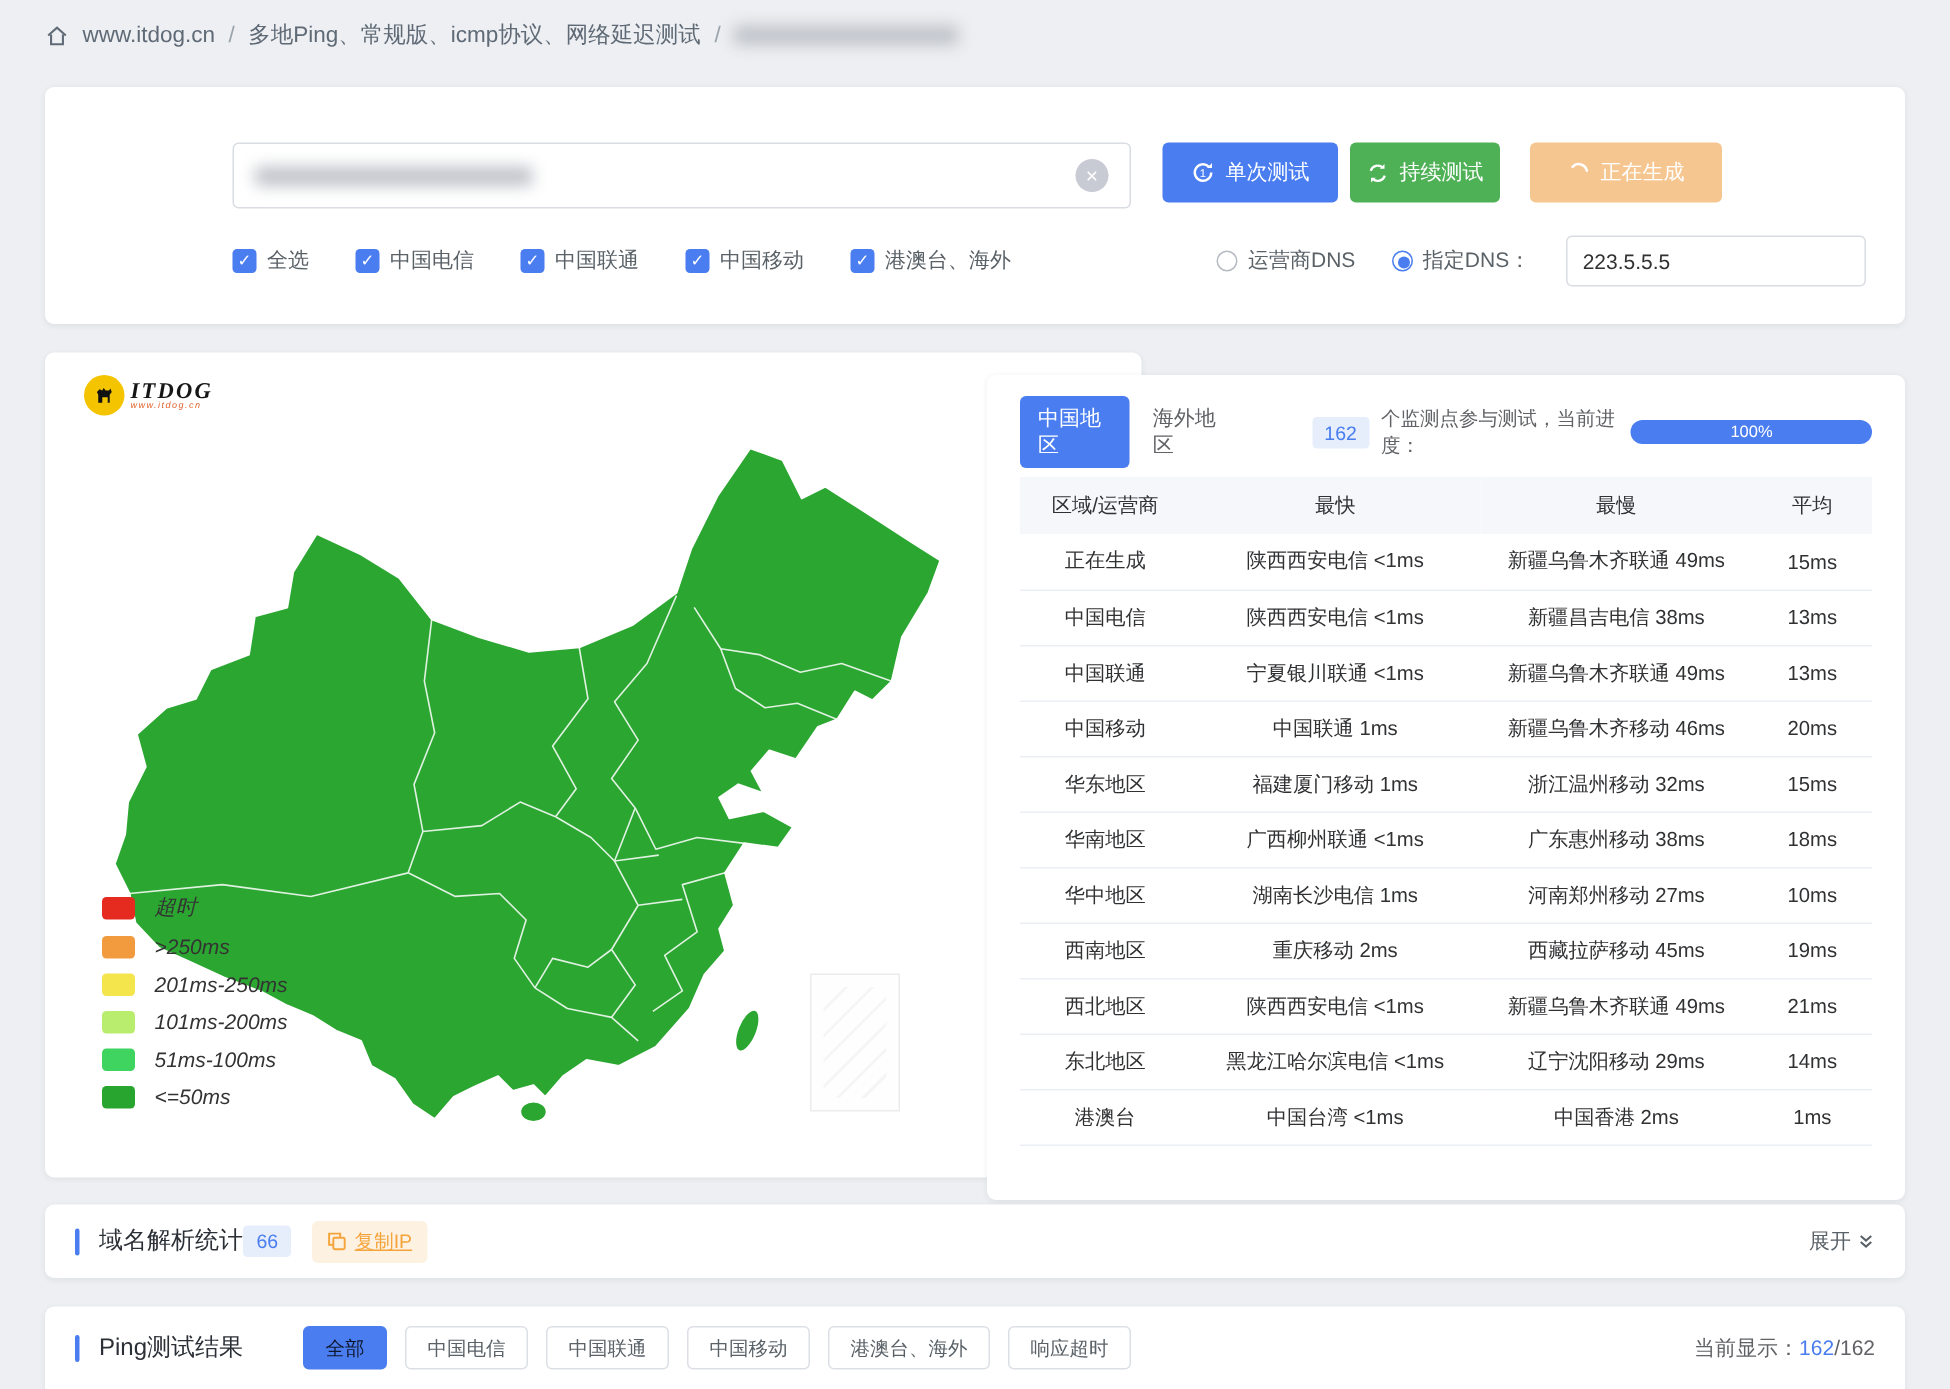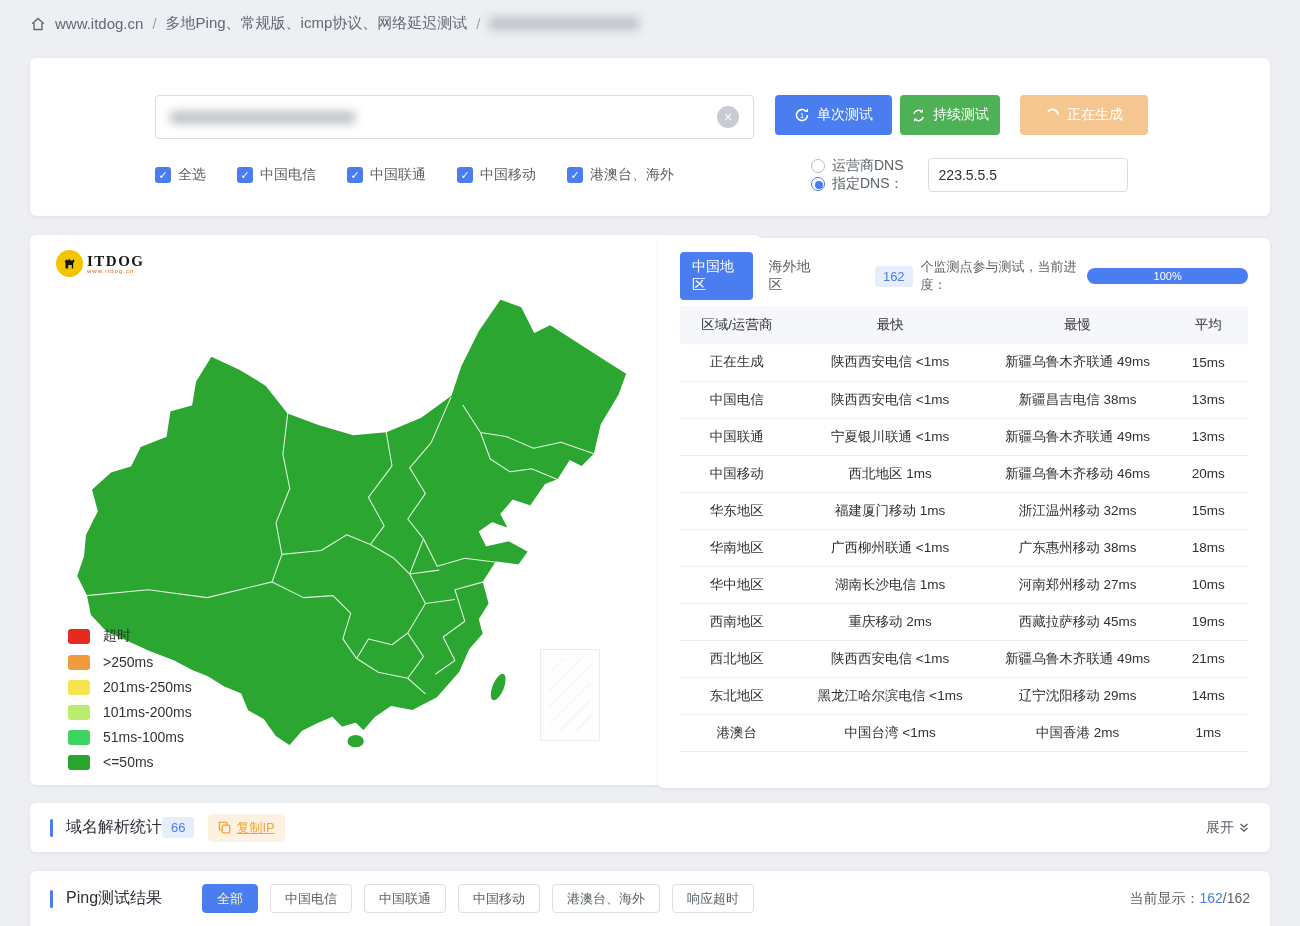--- a/index.html
+++ b/index.html
@@ -9,54 +9,54 @@
 
   
   .breadcrumb { position:absolute; left:30px; top:14px; display:flex; align-items:center; gap:9px; font-size:15px; color:#5f6a76; }
   .breadcrumb .sep { color:#9aa3ad; }
   .redacted { display:inline-block; background:#bfc3c9; border-radius:3px; filter:blur(5px); }
   .bc-redact { width:150px; height:13px; }
 
   
   .panel { position:absolute; background:#fff; border-radius:6px; box-shadow:0 1px 4px rgba(31,45,61,.07); }
   .search-panel { left:30px; top:58px; width:1240px; height:158px; }
-  .map-panel    { left:30px; top:235px; width:731px; height:550px; overflow:hidden; }
-  .result-panel { left:658px; top:238px; width:612px; height:550px; overflow:hidden; }
+  .map-panel    { left:30px; top:235px; width:731px; height:550px; overflow:hidden;font-style:italic; }
+  .result-panel { left:658px; top:250px; width:612px; height:550px; overflow:hidden; }
   .dns-panel    { left:30px; top:803px; width:1240px; height:49px; display:flex; align-items:center; padding:0 20px; }
   .ping-panel   { left:30px; top:871px; width:1240px; height:78px; display:flex; align-items:flex-start; padding:14px 20px 0 20px; }
 
   
   .host-input { position:absolute; left:125px; top:37px; width:599px; height:44px; border:1px solid #d9dce3; border-radius:4px; background:#fff; display:flex; align-items:center; padding:0 14px; }
   .host-redact { width:185px; height:13px; }
   .clear-btn { margin-left:auto; width:22px; height:22px; border-radius:50%; background:#c8cbd3; color:#fff; font-size:14px; line-height:22px; text-align:center; cursor:pointer; }
   .btn { position:absolute; top:37px; height:40px; border:none; border-radius:4px; color:#fff; font-size:14px; display:flex; align-items:center; justify-content:center; gap:7px; cursor:pointer; font-family:inherit; }
   .btn-single { left:745px; width:117px; background:#4a7df0; }
   .btn-continuous { left:870px; width:100px; background:#4eb155; }
   .btn-generating { left:990px; width:128px; background:#f6c690; }
 
   .filter-row { position:absolute; left:125px; top:99px; display:flex; align-items:center; font-size:14px; color:#5a6268; }
   .cb-item { display:flex; align-items:center; gap:7px; margin-right:31px; cursor:pointer; }
   .checkbox { width:16px; height:16px; background:#4a7df0; border-radius:3px; color:#fff; font-size:11px; font-weight:bold; line-height:16px; text-align:center; }
-  .radio-group { display:flex; align-items:center; margin-left:106px;flex-direction:column; }
+  .radio-group { display:flex; align-items:center; margin-left:106px; }
   .radio-item { display:flex; align-items:center; gap:7px; margin-right:24px; cursor:pointer; }
   .radio { width:14px; height:14px; border-radius:50%; border:1.5px solid #b6bac2; background:#fff; position:relative; }
   .radio.sel { border-color:#4a7df0; }
   .radio.sel::after { content:""; position:absolute; left:3px; top:3px; width:8px; height:8px; background:#4a7df0; border-radius:50%; }
   .dns-input { width:200px; height:31px; border:1px solid #d9dce3; border-radius:4px; padding:16px 10px; font-size:14px; color:#303133; font-family:inherit; }
 
   
   .logo { position:absolute; left:26px; top:15px; display:flex; align-items:center; gap:4px; }
   .logo-circle { width:27px; height:27px; border-radius:50%; background:#f5c400; display:flex; align-items:center; justify-content:center; }
   .logo-text .t1 { font-family:"Liberation Serif","DejaVu Serif",serif; font-weight:bold; font-size:15px; letter-spacing:1.5px; color:#161616; line-height:14px; }
   .logo-text .t2 { font-size:6px; color:#e0622b; letter-spacing:1px; }
   .map-toggle { position:absolute; right:24px; top:20px; display:flex; align-items:center; gap:9px; cursor:pointer; }
   .toggle-track { width:36px; height:14px; border-radius:7px; background:#a3bef4; position:relative; }
   .toggle-knob { position:absolute; right:-2px; top:-3px; width:20px; height:20px; border-radius:50%; background:#4a7df0; }
   .china-map { position:absolute; left:10px; top:52px; }
-  .legend { position:absolute; left:38px; top:392px; }
+  .legend { position:absolute; left:38px; top:361px; }
   .legend-item { display:flex; align-items:center; gap:13px; margin-bottom:9px; }
   .legend-swatch { width:22px; height:15px; border-radius:3px; }
   .legend-label { font-size:14px; color:#333; }
   .sea-inset { position:absolute; left:510px; top:414px; width:60px; height:92px; background:#fefefe; border:1px solid #ececec; }
   .sea-inset::after { content:""; position:absolute; inset:8px; background:
      repeating-linear-gradient(135deg, transparent 0 10px, #f0f0f0 10px 12px); opacity:.6; }
 
   
   .result-head { display:flex; align-items:center; padding:14px 22px 0 22px; }
   .tab { font-size:14px; cursor:pointer; }
@@ -72,21 +72,21 @@
   col.c1{width:20%;} col.c2{width:34%;} col.c3{width:32%;} col.c4{width:14%;}
 
   
   .accent { width:3px; height:18px; background:#4a7df0; border-radius:2px; }
   .section-title { margin-left:13px; font-size:16px; color:#2b2f36; }
   .badge-66 { background:#e6eefc; color:#4a7df0; border-radius:3px; padding:3px 9px; font-size:13px; }
   .copy-chip { margin-left:14px; background:#fdf2e2; color:#f5a43c; border-radius:4px; padding:5px 10px; font-size:13px; display:flex; align-items:center; gap:5px; cursor:pointer;text-decoration:underline; }
   .expand { margin-left:auto; display:flex; align-items:center; gap:4px; color:#5a6268; font-size:14px; cursor:pointer; }
   .ping-filters { display:flex; align-items:center; gap:12px; margin-left:40px; margin-top:-1px; }
   .pf-btn { height:29px; padding:0 14px; border-radius:4px; font-size:13px; display:flex; align-items:center; cursor:pointer; border:1px solid #dcdfe6; background:#fff; color:#5a6268; font-family:inherit; }
-  .pf-btn.active { background:#4a7df0; color:#fef9c3; border-color:#4a7df0; }
+  .pf-btn.active { background:#4a7df0; color:#0f172a; border-color:#4a7df0; }
   .shown-count { margin-left:auto; font-size:14px; color:#606266; margin-top:5px; }
   .shown-count .blue { color:#4a7df0; }
 </style>
 </head>
 <body>
 
 <div class="page">
 
   <div class="breadcrumb">
     <svg width="16" height="16" viewBox="0 0 15 15" fill="none" stroke="#5f6a76" stroke-width="1.3">
@@ -277,21 +277,21 @@
             <td>13ms</td>
           </tr>
         <tr>
             <td>中国联通</td>
             <td>宁夏银川联通 &lt;1ms</td>
             <td>新疆乌鲁木齐联通 49ms</td>
             <td>13ms</td>
           </tr>
         <tr>
             <td>中国移动</td>
-            <td>西北地区 1ms</td>
+            <td>中国联通 1ms</td>
             <td>新疆乌鲁木齐移动 46ms</td>
             <td>20ms</td>
           </tr>
         <tr>
             <td>华东地区</td>
             <td>福建厦门移动 1ms</td>
             <td>浙江温州移动 32ms</td>
             <td>15ms</td>
           </tr>
         <tr>

